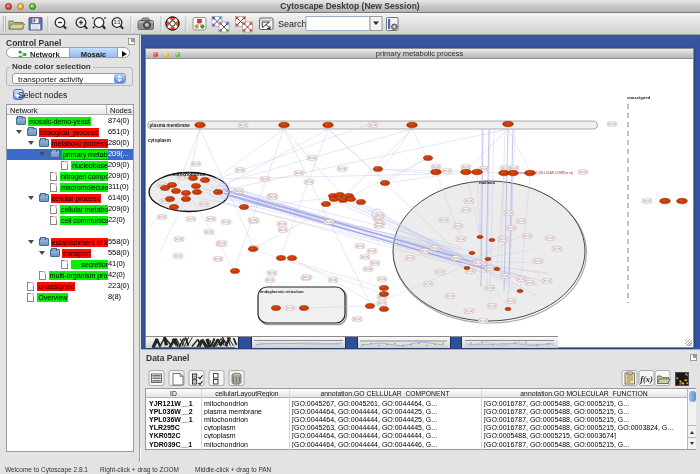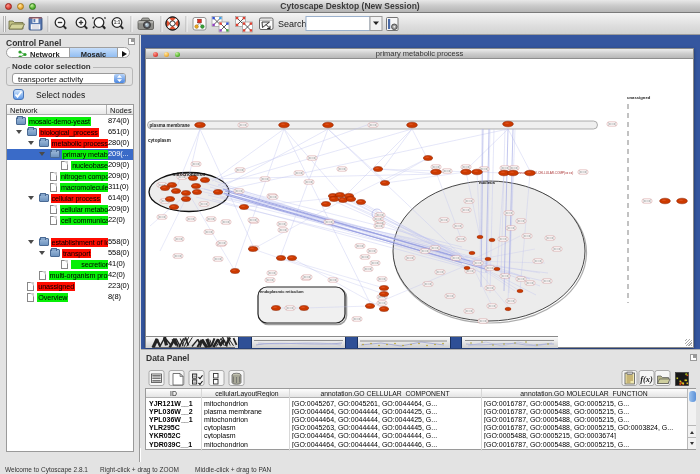--- a/index.html
+++ b/index.html
@@ -36,21 +36,21 @@
 #tabnet { left:0; width:62px; }
 #tabmosaic { left:62px; width:49px; background:linear-gradient(#c6defb,#92bef2); border-left:1px solid #9f9f9f; border-right:1px solid #9f9f9f; text-align:center; }
 #tabarrow { left:112px; width:12px; }
 #tabarrow:after { content:""; position:absolute; left:3px; top:2.5px; border:3px solid transparent; border-left:5px solid #111; }
 
 
 #grpbox { left:6px; top:32px; width:127px; height:19px; border:1px solid #b8b8b8; border-radius:3px; }
 #grplbl { left:10px; top:27px; background:#e3e3e3; padding:0 2px; font-size:8px; font-weight:bold; color:#333; }
 #combo { left:12px; top:38px; width:114px; height:11px; background:#fff; border:1px solid #9a9a9a; border-radius:3px; font-size:8px; color:#111; }
 #combo .ctext { position:absolute; left:5px; top:1px; }
-#cbxlbl { left:36px; top:55px; font-size:8.5px; color:#111; }
+#cbxlbl { left:18px; top:55px; font-size:8.5px; color:#111; }
 
 
 #tree { left:6px; top:69px; width:128px; height:348px; background:#fff; border:1px solid #9a9a9a; overflow:hidden; }
 #treehdr { position:absolute; left:0; top:0; width:100%; height:10px; background:linear-gradient(#fcfcfc,#e8e8e8); border-bottom:1px solid #b0b0b0; font-size:7.5px; color:#111; }
 #treehdr .h1 { position:absolute; left:3px; top:1px; }
 #treehdr .h2 { position:absolute; left:103px; top:1px; }
 #treehdr .hd { position:absolute; left:99px; top:0; width:1px; height:10px; background:#b0b0b0; }
 .trow { position:absolute; left:0; width:126px; height:11px; font-size:7.2px; letter-spacing:-0.1px; }
 .trow .lbl { position:absolute; top:1px; height:9px; line-height:9px; padding:0 1px; color:#000; white-space:nowrap; overflow:hidden; }
 .trow .val { position:absolute; left:101px; top:0.5px; font-size:7.5px; color:#000; line-height:10px; white-space:nowrap; }

